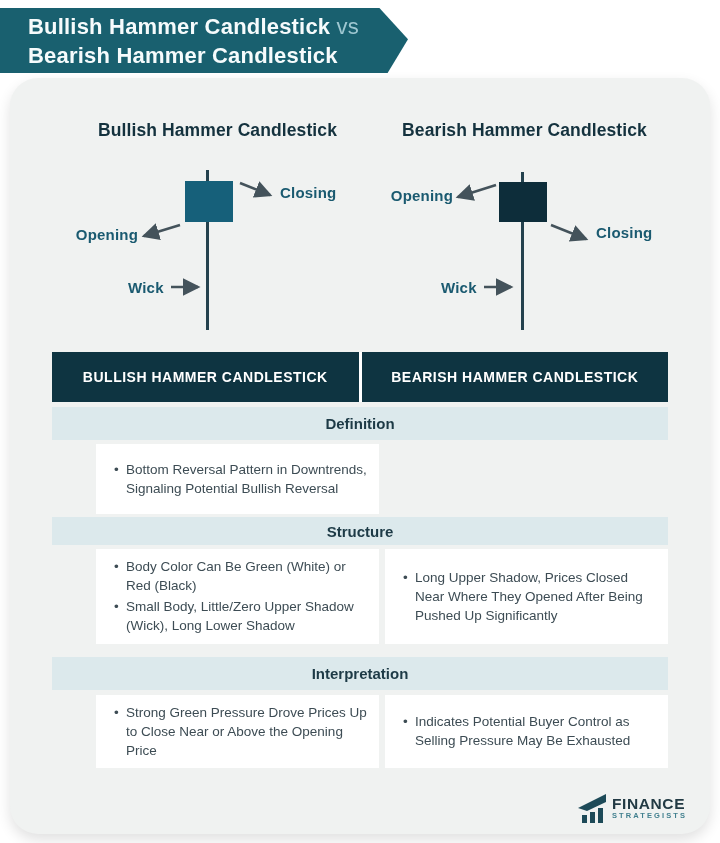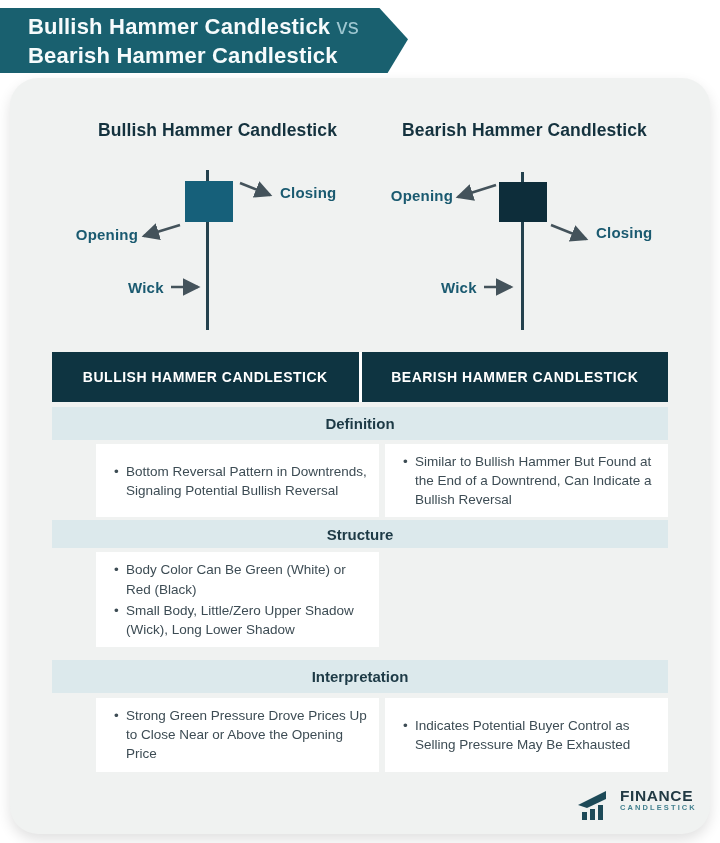--- a/index.html
+++ b/index.html
@@ -84,21 +84,21 @@
   }
   .cell li + li { margin-top:2px; }
   .cell li::before {
     content:"•"; position:absolute; left:0; top:0;
     color:#3d4c54; font-size:13.5px;
   }
 
   
   .logo {
     position:absolute; left:566px; top:710px; width:130px; height:40px;
-    display:flex; gap:12px;
+    display:flex; align-items:center; gap:4px;
   }
   .logo-text .name {
     font-size:15.5px; font-weight:bold; color:#223a44; letter-spacing:.6px; line-height:15px;
   }
   .logo-text .tagline {
     font-size:7.5px; font-weight:bold; color:#42808f; letter-spacing:2.1px; line-height:9px;
   }
 </style>
 </head>
 <body>
@@ -155,36 +155,36 @@
       </div>
 
       <div class="band">Definition</div>
       <div class="trow def">
         <div class="cell">
           <ul>
             <li>Bottom Reversal Pattern in Downtrends, Signaling Potential Bullish Reversal</li>
           </ul>
         </div>
         <div></div>
-        <div class="cell">
-          <ul>
-            <li>Similar to Bullish Hammer But Found at the End of a Downtrend, Can Indicate a Bullish Reversal</li>
-          </ul>
-        </div>
       </div>
 
       <div class="band structure">Structure</div>
       <div class="trow struct">
         <div class="cell">
           <ul>
             <li>Body Color Can Be Green (White) or Red (Black)</li>
             <li>Small Body, Little/Zero Upper Shadow (Wick), Long Lower Shadow</li>
           </ul>
         </div>
         <div></div>
+        <div class="cell">
+          <ul>
+            <li>Long Upper Shadow, Prices Closed Near Where They Opened After Being Pushed Up Significantly</li>
+          </ul>
+        </div>
       </div>
 
       <div class="band interp">Interpretation</div>
       <div class="trow interp">
         <div class="cell">
           <ul>
             <li>Strong Green Pressure Drove Prices Up to Close Near or Above the Opening Price</li>
           </ul>
         </div>
         <div></div>
@@ -199,18 +199,18 @@
 
     <div class="logo">
       <svg width="32" height="34" viewBox="0 0 32 34">
         <polygon points="2,17 30,3 30,11 11,20" fill="#1d4a58"></polygon>
         <rect x="6" y="24" width="5" height="8" fill="#1d4a58"></rect>
         <rect x="14" y="21" width="5" height="11" fill="#1d4a58"></rect>
         <rect x="22" y="17" width="5" height="15" fill="#1d4a58"></rect>
       </svg>
       <div class="logo-text">
         <div class="name">FINANCE</div>
-        <div class="tagline">CANDLESTICK</div>
+        <div class="tagline">STRATEGISTS</div>
       </div>
     </div>
 
   </div>
 </div>
 
 </body></html>

